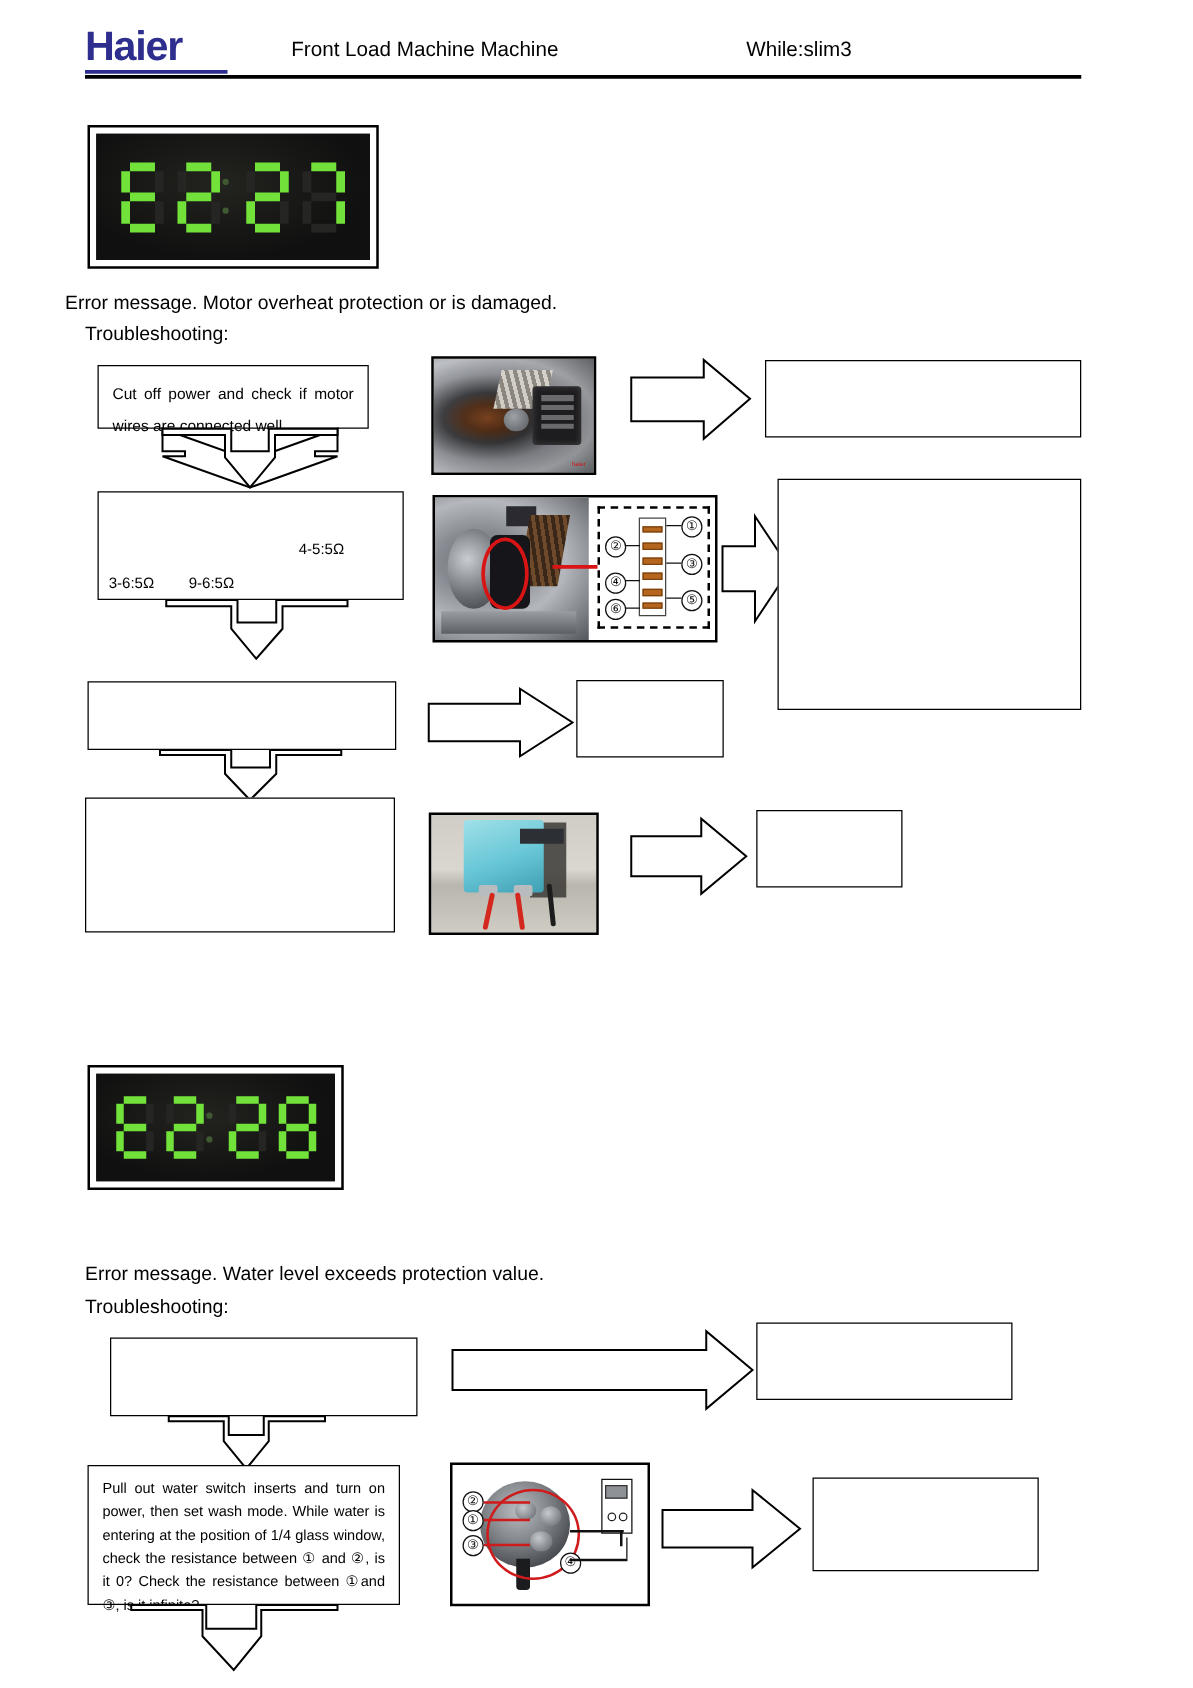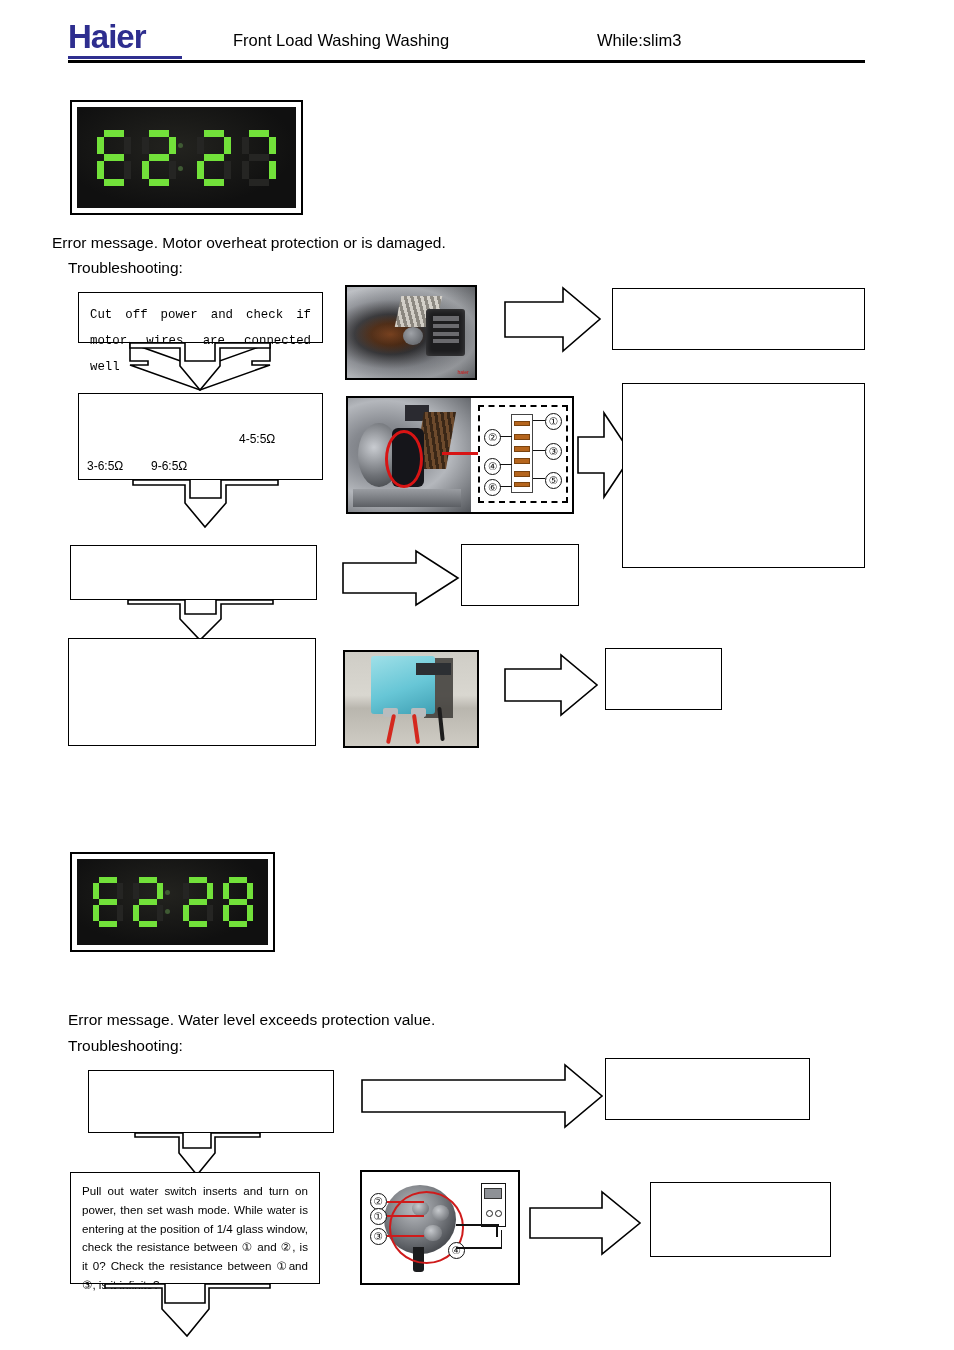--- a/index.html
+++ b/index.html
@@ -388,21 +388,21 @@
   }
 </style>
 </head>
 <body>
 
 <div id="header">
   <div id="logo">
     <div id="logo-text">Haier</div>
     <div id="logo-underline"></div>
   </div>
-  <div id="header-title">Front Load Washing Washing</div>
+  <div id="header-title">Front Load Machine Machine</div>
   <div id="header-model">While:slim3</div>
   <div id="header-rule"></div>
 </div>
 
 <div class="led-panel" id="led-1" style="left:70px; top:100px; width:233px; height:115px;">
   <div class="led-screen" id="led-1-screen">
       <div class="digit" style="width: 34px; height: 56px;">
         <div class="seg h on" style="left: 7px; top: 0px; width: 20px; height: 7px;"></div>
         <div class="seg v off" style="left: 27px; top: 7px; width: 7px; height: 17.5px;"></div>
         <div class="seg v off" style="left: 27px; top: 31.5px; width: 7px; height: 17.5px;"></div>
@@ -444,21 +444,21 @@
         <div class="seg v off" style="left: 0px; top: 31.5px; width: 7px; height: 17.5px;"></div>
         <div class="seg v off" style="left: 0px; top: 7px; width: 7px; height: 17.5px;"></div>
         <div class="seg h off" style="left: 7px; top: 24.5px; width: 20px; height: 7px;"></div>
       </div>
     </div>
 </div>
 
 <div class="bodytext" style="left:52px; top:234px;">Error message. Motor overheat protection or is damaged.</div>
 <div class="bodytext" style="left:68px; top:259px;">Troubleshooting:</div>
 
-<div class="fbox" style="left:78px; top:292px; width:245px; height:51px;font-family:Liberation Mono, monospace;">
+<div class="fbox" style="left:78px; top:292px; width:217px; height:51px;">
   <div class="fbox-inner loose">Cut off power and check if motor wires are connected well</div>
 </div>
 
 <div class="arrow" style="left:130px; top:343px; width:140px; height:47px;">
   <svg width="140" height="47" viewBox="0 0 140 47">
     <polygon points="0,0 0,18 18,18 18,22 0,22 70,47 140,22 122,22 122,18 140,18 140,0 70,25"></polygon>
   </svg>
 </div>
 <div class="arrow" style="left:130px; top:343px; width:140px; height:47px;">
   <svg width="140" height="47" viewBox="0 0 140 47">

